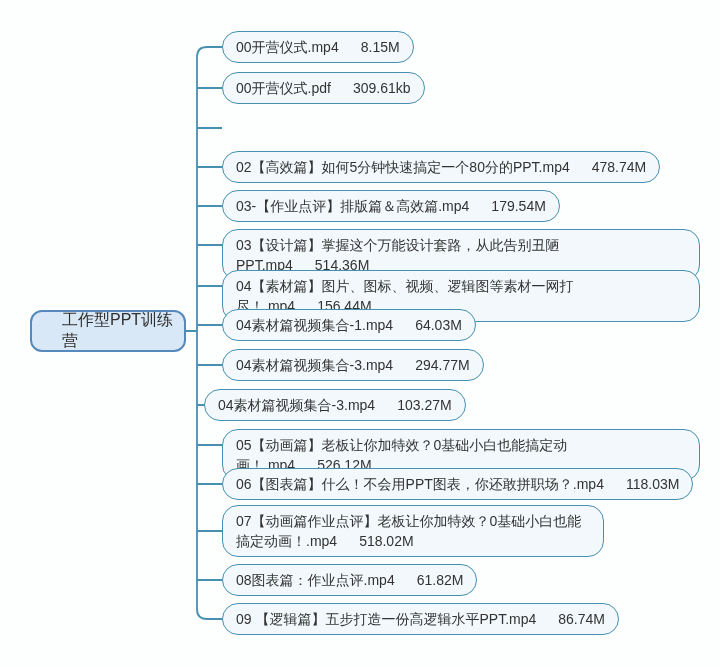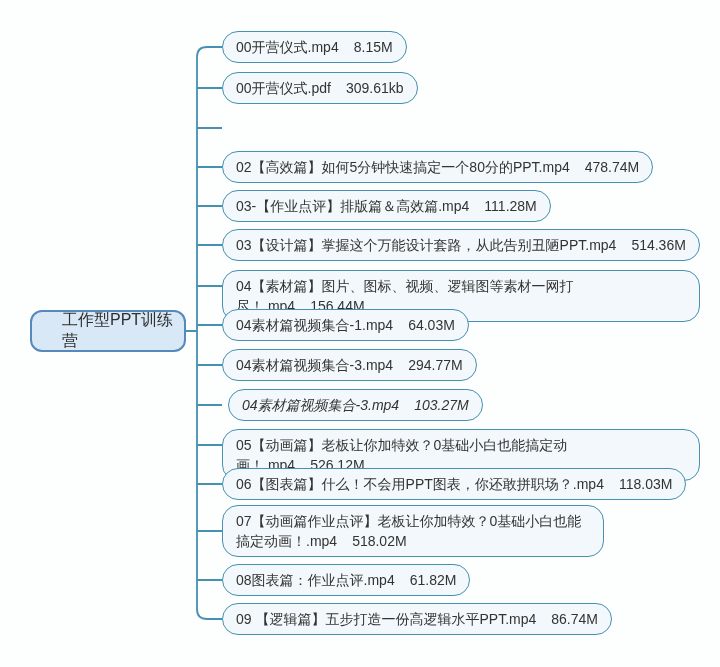--- a/index.html
+++ b/index.html
@@ -25,21 +25,21 @@
     padding: 5px 13px;
     background: #f2f8fb;
     border: 1.7px solid #4690b0;
     border-radius: 16px;
     color: #333333;
     font-size: 14px;
     line-height: 20px;
     white-space: normal;
   }
   .node .lbl { display: inline; }
-  .node .size { display: inline; margin-left: 15px; white-space: nowrap; }
+  .node .size { display: inline; margin-left: 22px; white-space: nowrap; }
   .root {
     position: absolute;
     z-index: 1;
     box-sizing: border-box;
     left: 30px; top: 310px;
     width: 156px; height: 42px;
     background: #d9e8f6;
     border: 2px solid #5588bb;
     border-radius: 12px;
     display: flex;
@@ -73,40 +73,40 @@
   <div class="node" style="left:222px; top:72px;text-align:right;">
     <span class="lbl">00开营仪式.pdf</span><span class="size">309.61kb</span>
   </div>
 
 
   <div class="node" style="left:222px; top:151px;">
     <span class="lbl">02【高效篇】如何5分钟快速搞定一个80分的PPT.mp4</span><span class="size">478.74M</span>
   </div>
 
   <div class="node" style="left:222px; top:190px;">
-    <span class="lbl">03-【作业点评】排版篇＆高效篇.mp4</span><span class="size">111.28M</span>
+    <span class="lbl">03-【作业点评】排版篇＆高效篇.mp4</span><span class="size">179.54M</span>
   </div>
 
   <div class="node" style="left:222px; top:229px;">
     <span class="lbl">03【设计篇】掌握这个万能设计套路，从此告别丑陋PPT.mp4</span><span class="size">514.36M</span>
   </div>
 
   <div class="node" style="left:222px; top:270px;">
     <span class="lbl">04【素材篇】图片、图标、视频、逻辑图等素材一网打尽！.mp4</span><span class="size">156.44M</span>
   </div>
 
   <div class="node" style="left:222px; top:309px;">
     <span class="lbl">04素材篇视频集合-1.mp4</span><span class="size">64.03M</span>
   </div>
 
   <div class="node" style="left:222px; top:349px;">
     <span class="lbl">04素材篇视频集合-3.mp4</span><span class="size">294.77M</span>
   </div>
 
-  <div class="node" style="left:228px; top:389px;font-style:italic;">
+  <div class="node" style="left:204px; top:389px;">
     <span class="lbl">04素材篇视频集合-3.mp4</span><span class="size">103.27M</span>
   </div>
 
   <div class="node" style="left:222px; top:429px;">
     <span class="lbl">05【动画篇】老板让你加特效？0基础小白也能搞定动画！.mp4</span><span class="size">526.12M</span>
   </div>
 
   <div class="node" style="left:222px; top:468px;">
     <span class="lbl">06【图表篇】什么！不会用PPT图表，你还敢拼职场？.mp4</span><span class="size">118.03M</span>
   </div>

